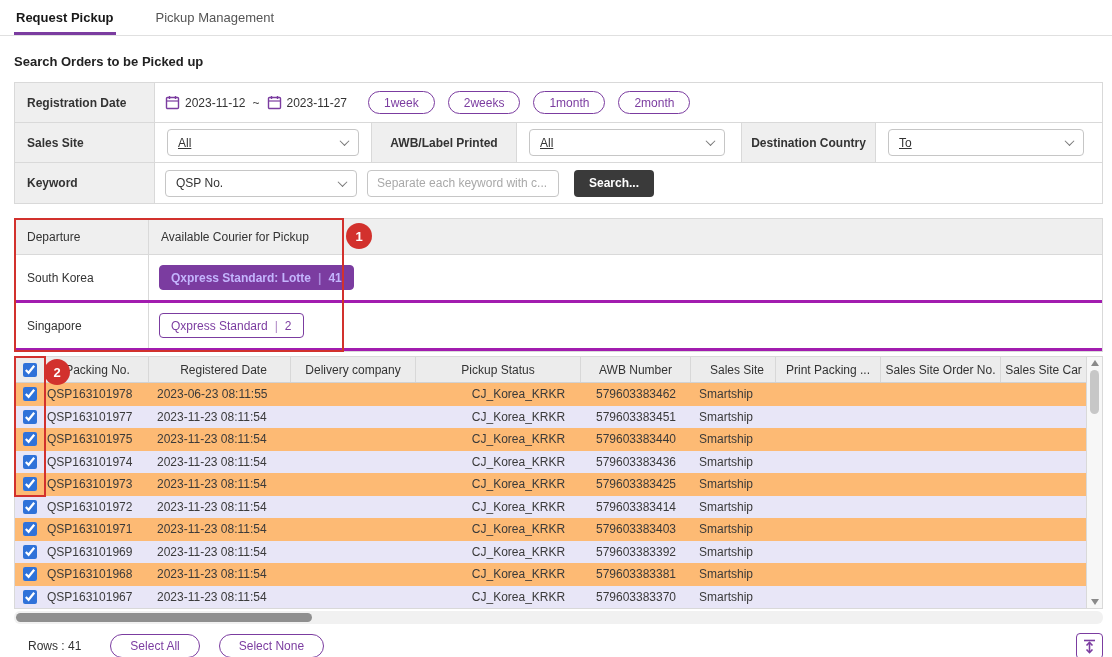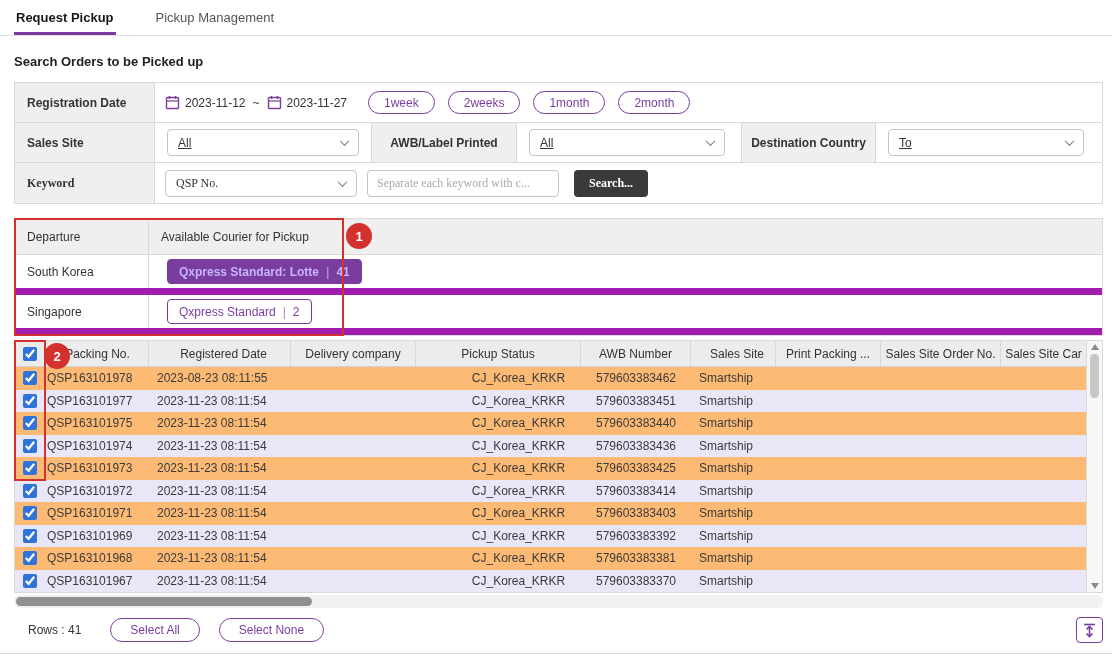--- a/index.html
+++ b/index.html
@@ -11,21 +11,21 @@
     border-bottom:1px solid #e0e0e0; }
   .tab { font-size:13px; color:#555; padding:9px 2px 10px; cursor:pointer; position:relative; }
   .tab.active { color:#181818; font-weight:bold; }
   .tab.active::after { content:""; position:absolute; left:0; right:0; bottom:0; height:3px; background:#7b3ca0; }
 
   .section-title { margin:18px 14px 13px; font-size:13px; font-weight:bold; color:#222; }
 
   
   .filters { margin:0 9px 0 14px; border:1px solid #d9d9d9; }
   .f-row { display:flex; align-items:stretch; height:40px; border-bottom:1px solid #d9d9d9; }
-  .f-row:last-child { border-bottom:none;font-family:Liberation Serif, serif; }
+  .f-row:last-child { border-bottom:none; }
   .f-label { width:140px; flex:none; background:#efefef; display:flex; align-items:center;
     padding-left:12px; font-weight:bold; color:#333; border-right:1px solid #d9d9d9; }
   .f-label.mid { justify-content:center; padding-left:0; border-left:1px solid #d9d9d9; }
   .f-cell { display:flex; align-items:center; padding-left:12px;text-decoration:underline; }
   .f-content { display:flex; align-items:center; flex:1; padding-left:10px; }
 
   .dateval { display:flex; align-items:center; gap:5px; margin-right:7px; cursor:pointer; }
   .tilde { margin-right:7px; color:#444; }
   .qbtn { height:23px; padding:0 15px; margin-left:13px; border:1px solid #7b3ca0; color:#7b3ca0;
     background:#fff; border-radius:12px; font-size:12px; font-family:inherit; cursor:pointer; }
@@ -40,21 +40,21 @@
     font-family:inherit; font-size:12px; color:#333; margin-left:10px; }
   .kw-input::placeholder { color:#a9a9a9; }
   .search-btn { height:27px; margin-left:15px; padding:0 15px; background:#3a3a3a; color:#fff;
     border:none; border-radius:4px; font-family:inherit; font-size:12px; font-weight:bold; cursor:pointer; }
 
   
   .departure-wrap { position:relative; margin:14px 9px 4px 14px; border:1px solid #d9d9d9; }
   .dep-header { display:flex; height:36px; background:#efefef; border-bottom:1px solid #d9d9d9; align-items:stretch; }
   .dep-h-cell { display:flex; align-items:center; font-weight:normal; color:#333; }
   .dep-col1 { width:134px; flex:none; padding-left:12px; border-right:1px solid #d9d9d9; }
-  .dep-row { display:flex; height:40px; align-items:stretch; border-bottom:7px solid #a21caf; background:#fff;gap:8px; }
+  .dep-row { display:flex; height:48px; align-items:stretch; border-bottom:3px solid #a21caf; background:#fff; }
   .dep-row:last-child { border-bottom:none; }
   .dep-country { display:flex; align-items:center; color:#333; }
   .dep-btn-cell { display:flex; align-items:center; padding-left:10px; }
   .courier-btn { display:inline-flex; align-items:center; gap:7px; height:25px; padding:0 11px;
     border-radius:4px; font-size:12px; font-family:inherit; cursor:pointer; }
   .courier-btn.filled { background:#7b3ca0; border:1px solid #7b3ca0; color:#c4b5fd; font-weight:bold; }
   .courier-btn.outline { background:#fff; border:1px solid #7b3ca0; color:#7b3ca0; }
   .courier-div { opacity:.65; }
 
   
@@ -242,21 +242,21 @@
       <div class="th col-6">Print Packing ...</div>
       <div class="th col-7">Sales Site Order No.</div>
       <div class="th col-8">Sales Site Car</div>
     </div>
     <div class="tbody">
   <div class="tr r0">
     <div class="td col-cb">
       <input type="checkbox" class="cb" checked="" style="">
     </div>
     <div class="td col-0">QSP163101978</div>
-    <div class="td col-1">2023-08-23 08:11:55</div>
+    <div class="td col-1">2023-06-23 08:11:55</div>
     <div class="td col-2"></div>
     <div class="td col-3">CJ_Korea_KRKR</div>
     <div class="td col-4">579603383462</div>
     <div class="td col-5">Smartship</div>
     <div class="td col-6"></div>
     <div class="td col-7"></div>
     <div class="td col-8"></div>
   </div>
 
   <div class="tr r1">

